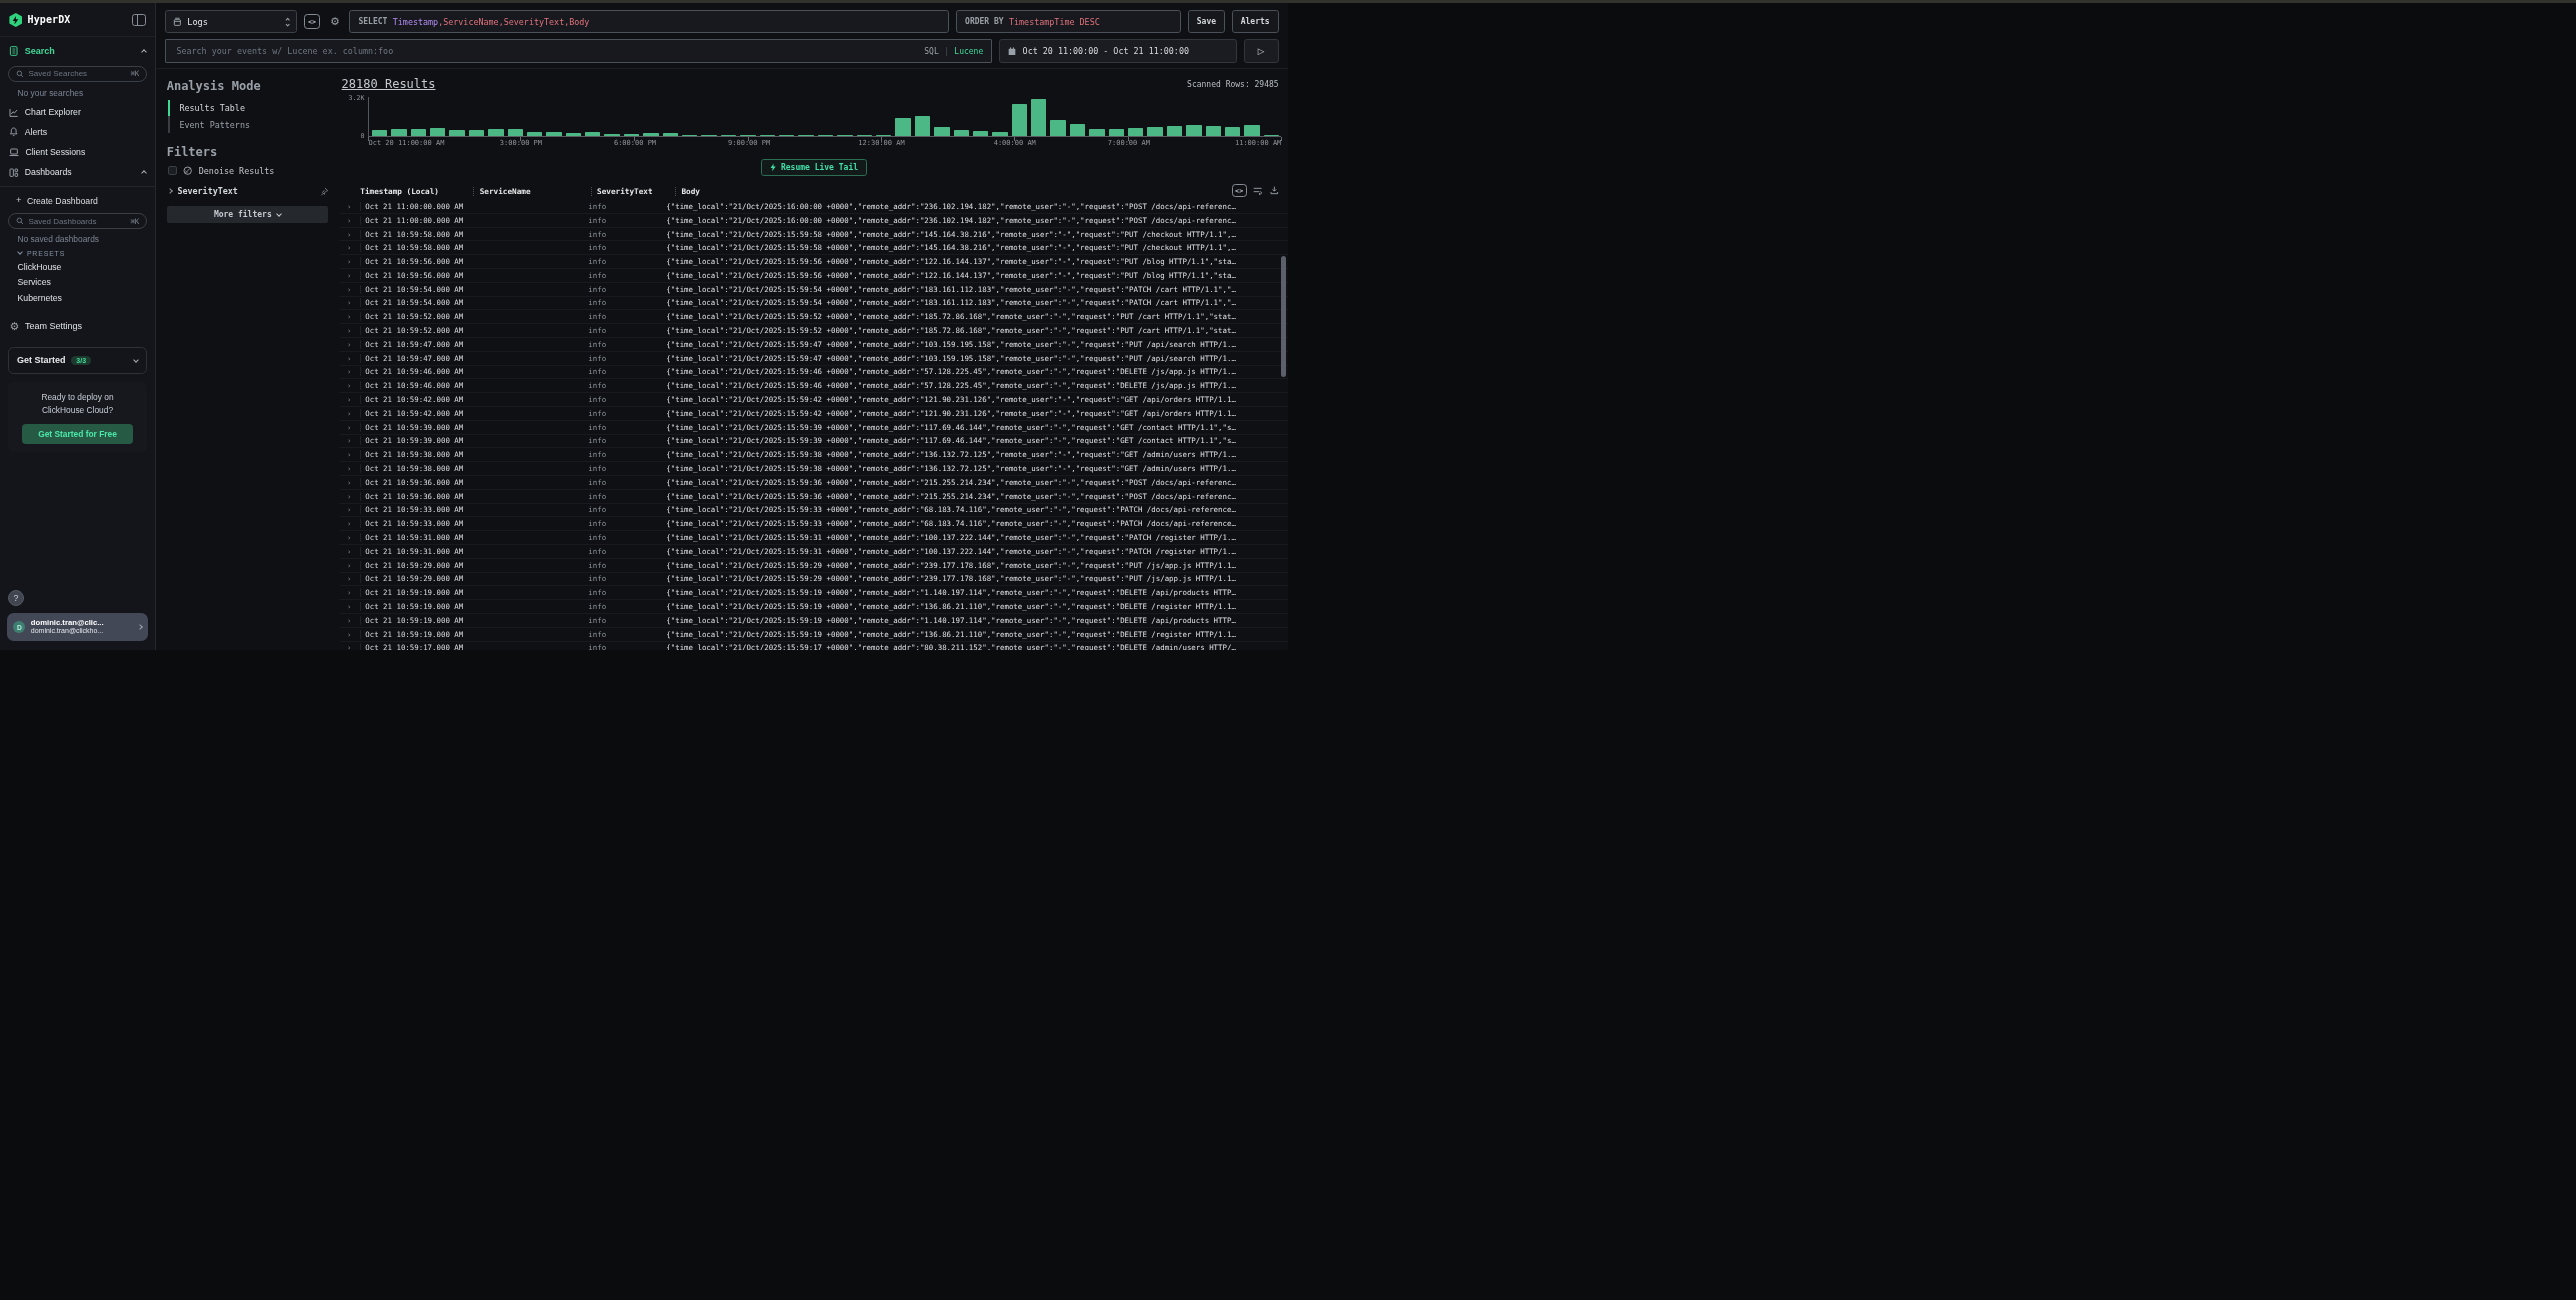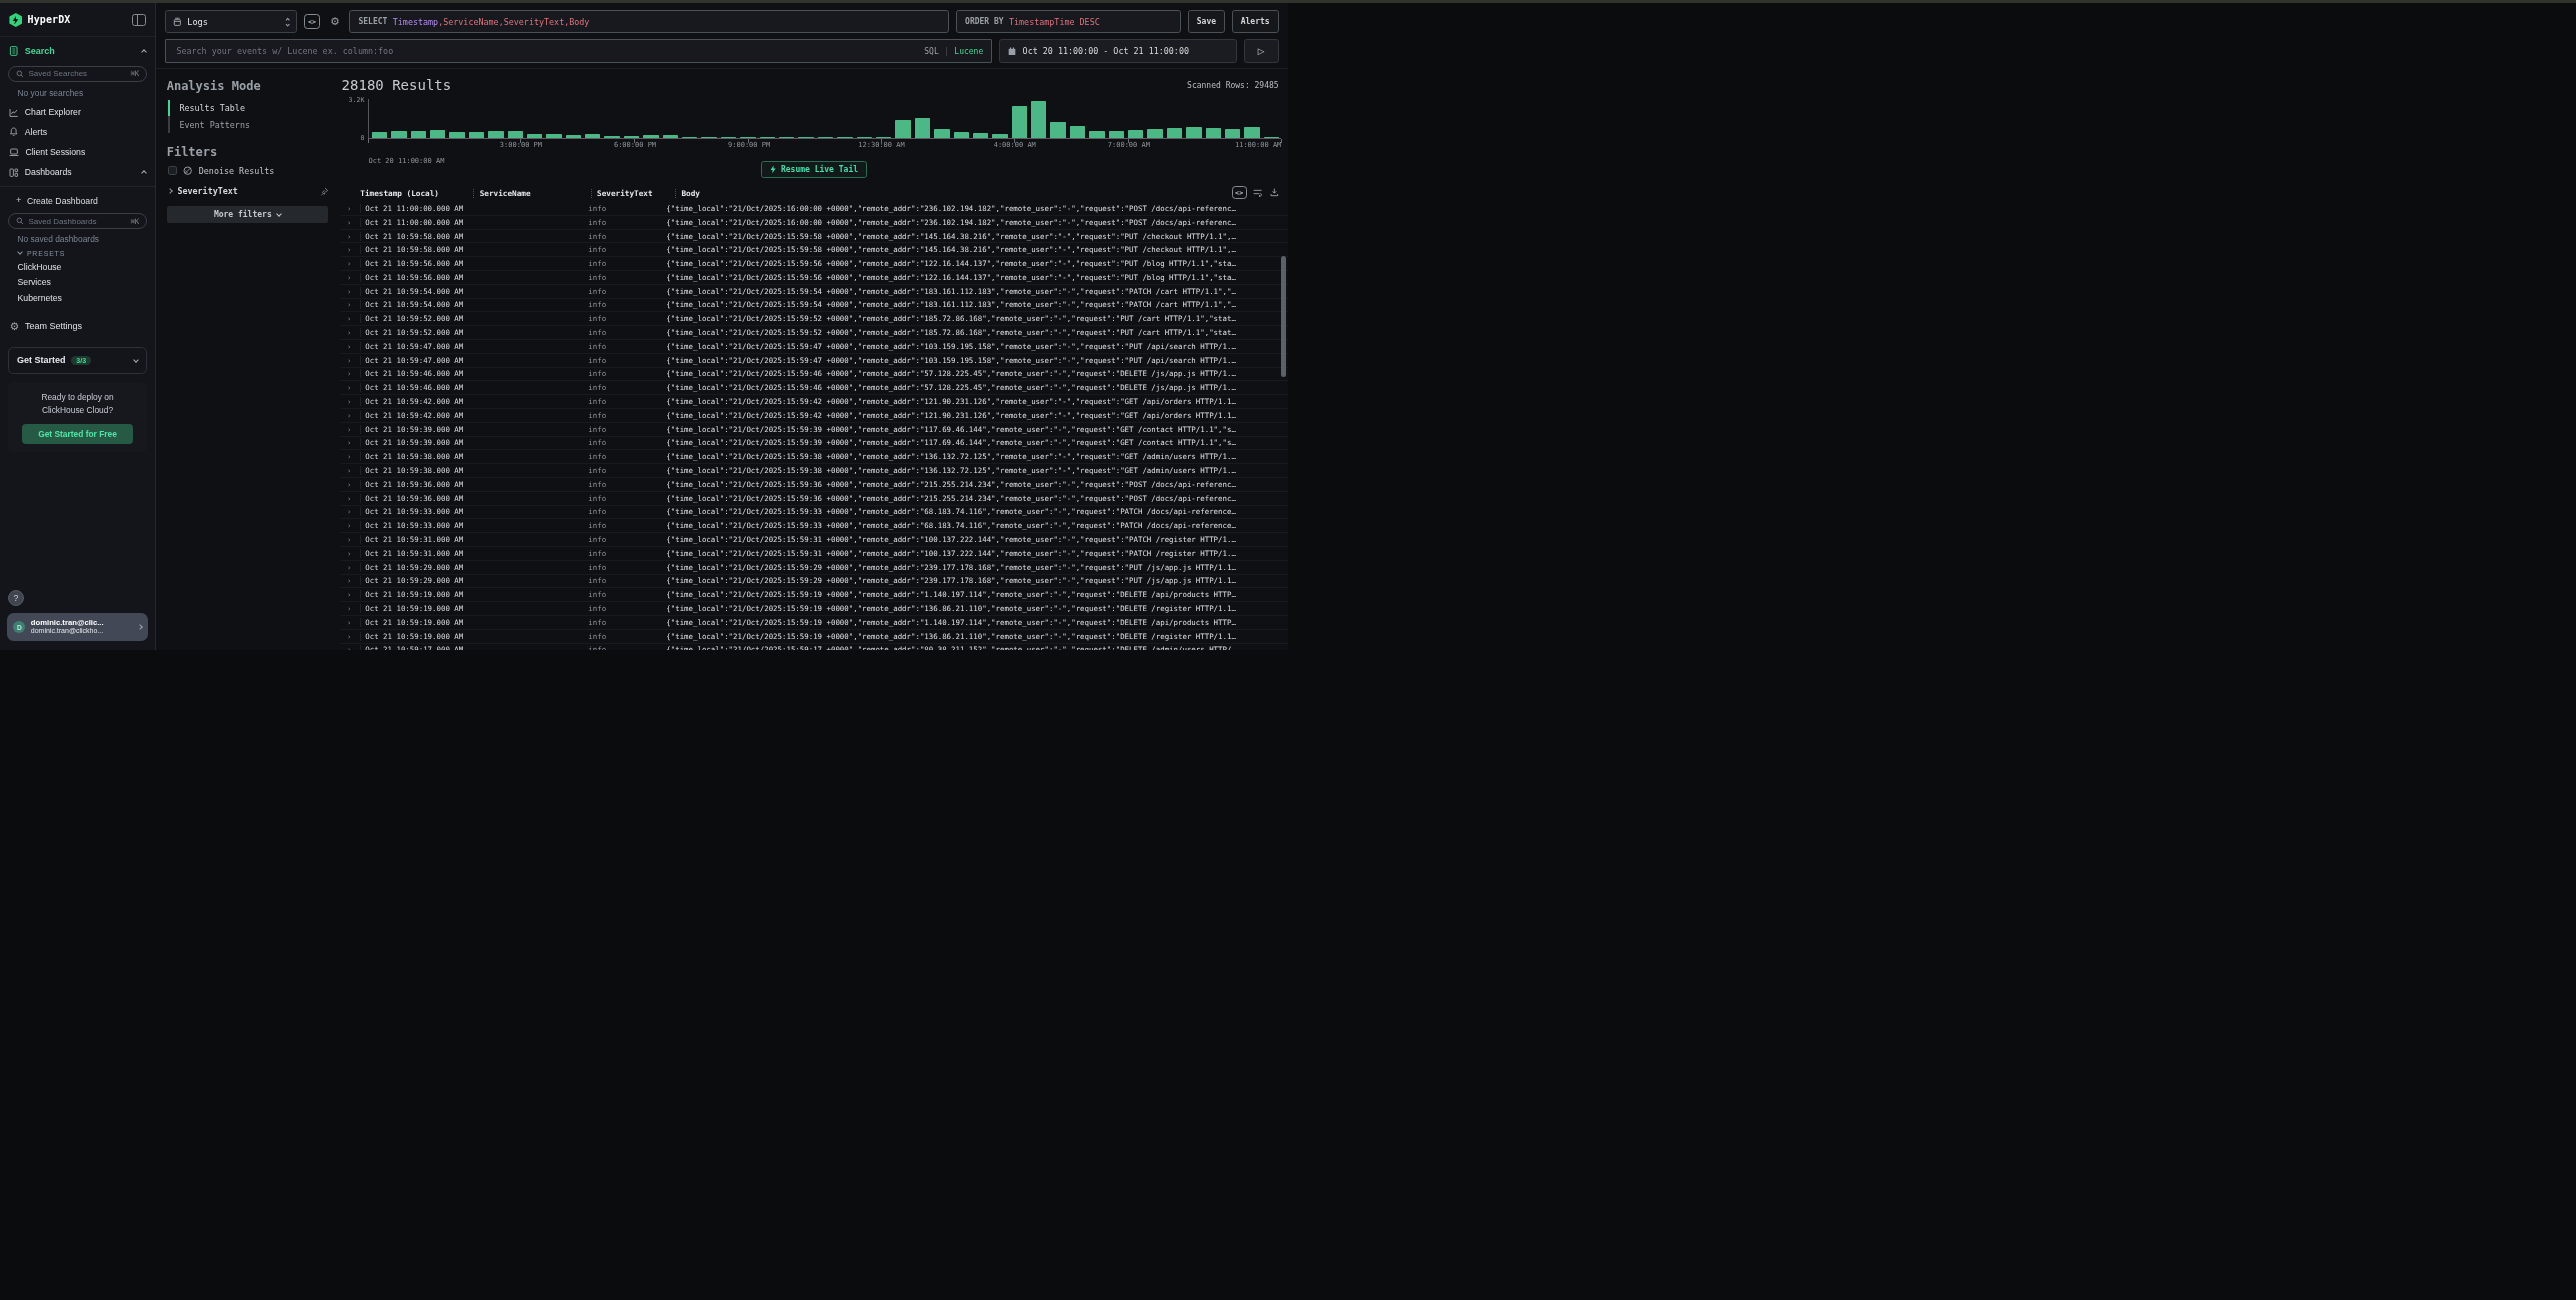--- a/index.html
+++ b/index.html
@@ -114,35 +114,35 @@
   .facet-label { color:#d4d8dc; font-weight:bold; font-size:8.4px; }
   .facet-row .chev { border-color:#8f959c; }
   .pin-icon { margin-left:auto; }
   .more-filters { width:100%; height:17.5px; background:#25282d; border:none; border-radius:2px; color:#c6cad0;
     font-weight:bold; font-size:8px; display:flex; align-items:center; justify-content:center; gap:5.4px; cursor:pointer;
     font-family:"DejaVu Sans Mono",monospace;}
 
   
   .results { flex:1; display:flex; flex-direction:column; min-width:0; padding:8px 0 0 1.3px; position:relative;}
   .results-head { display:flex; align-items:center; padding:0 9.4px 0 1.3px; }
-  .results-count { color:#c6cad0; font-size:14px; }
+  .results-count { color:#c6cad0; font-size:12px;text-decoration:underline; }
   .scanned { margin-left:auto; color:#b9bec5; font-size:8px; }
 
   .chart-wrap { margin:6.7px 6.7px 0 2.7px; }
   .chart-area { position:relative; margin-left:25.5px; height:38px; }
   .yaxis-line { position:absolute; left:0; top:-1.3px; bottom:0; width:0.7px; background:#54585e; }
   .ytick-top { position:absolute; left:-24px; top:-4px; color:#8f949b; font-size:6.7px; width:20px; text-align:right;}
   .ytick-bottom { position:absolute; left:-24px; bottom:-3.4px; color:#8f949b; font-size:6.7px; width:20px; text-align:right;}
   .bars { position:absolute; left:1.3px; right:0; top:0; bottom:0; display:flex; align-items:flex-end; }
   .bar { flex:1; margin:0 2px; background:#4cb885; border-radius:0.7px 0.7px 0 0; min-height:0.7px;}
   .baseline { height:1.3px; background:#595d63; margin-left:25.5px; position:relative;}
   .xmark { position:absolute; top:1.3px; width:0.7px; height:3.4px; background:#6a6e74; }
   .xaxis { position:relative; margin-left:25.5px; height:12px; margin-top:2px; }
   .xtick { position:absolute; top:0; transform:translateX(-50%); color:#8f949b; font-size:7px; white-space:nowrap;}
-  .xtick.edge-l { transform:none;margin-top:16px; }
+  .xtick.edge-l { transform:none; }
   .xtick.edge-r { transform:none; }
 
   .livetail-row { display:flex; justify-content:center; margin:8px 0 4px; }
   .livetail-btn { display:flex; align-items:center; gap:4.7px; border:0.7px solid #2c6e54; background:rgba(38,80,62,.15);
     color:#40e0a8; font-weight:bold; font-size:8px; border-radius:2.7px; padding:2.7px 8px; cursor:pointer;
     font-family:"DejaVu Sans Mono",monospace;}
 
   .table { flex:1; display:flex; flex-direction:column; min-height:0; margin-top:2.7px; }
   .thead { display:flex; align-items:center; height:17.5px; font-weight:bold; font-size:7.7px; color:#e6e8ea; position:relative; padding-right:64px;}
   .cell { white-space:nowrap; overflow:hidden; }

